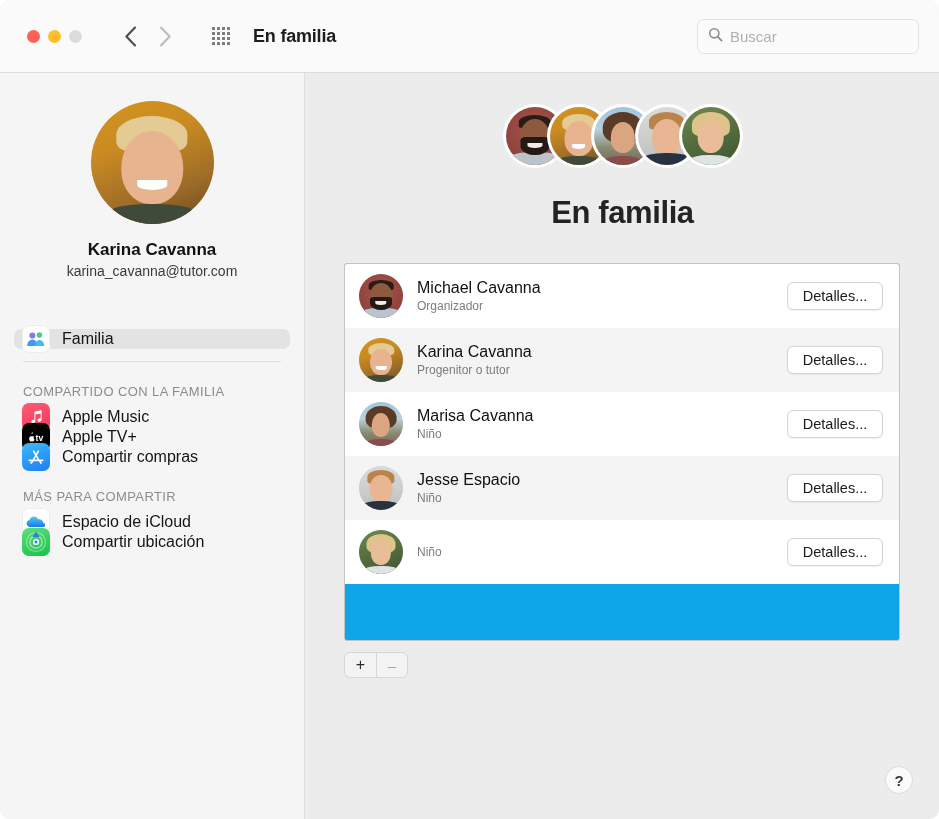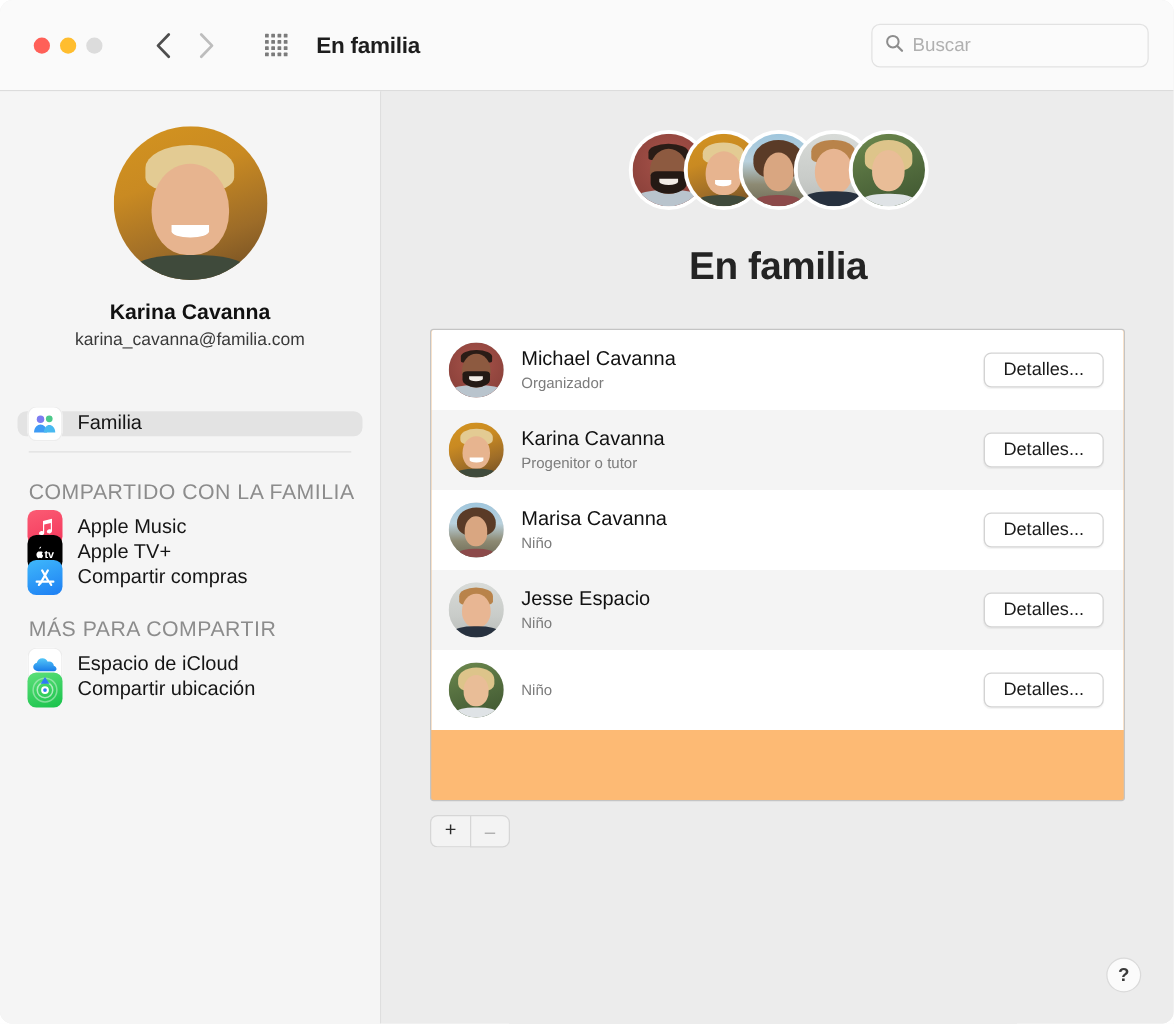--- a/index.html
+++ b/index.html
@@ -165,21 +165,21 @@
     color: #151515;
   }
 
   .nav-divider {
     height: 1px;
     background: #e0e0e0;
     margin: 12px 23px 0 23px;
   }
 
   .nav-header {
-    font-size: 17px;
+    font-size: 13px;
     font-weight: normal;
     letter-spacing: 0.4px;
     color: #8c8c8c;
     margin: 22px 0 8px 23px;
   }
 
   
   .ico-family { background:#ffffff; box-shadow: inset 0 0 0 1px #ededed; }
   .ico-appletv { background:#000000; }
   .ico-music { background: linear-gradient(160deg,#fb5c74,#f4365b); }
@@ -225,21 +225,21 @@
     color: #232323;
     letter-spacing: -0.4px;
   }
 
   .member-panel {
     position: absolute;
     top: 190px;
     left: 38px;
     width: 556px;
     height: 378px;
-    background: #fdba74;
+    background: #0ea5e9;
     border: 1px solid #c4c4c4;
     border-radius: 3px;
     overflow: hidden;
   }
 
   .member-row {
     height: 64px;
     display: flex;
     align-items: center;
     padding: 0 16px 0 14px;
@@ -423,21 +423,21 @@
       <div class="avatar-big">
         <div class="ph p-karina">
           <div class="bg"></div>
             <div class="hair"></div>
             <div class="face"></div>
           <div class="smile"></div>
             <div class="body"></div>
         </div>
       </div>
       <div class="profile-name">Karina Cavanna</div>
-      <div class="profile-email">karina_cavanna@familia.com</div>
+      <div class="profile-email">karina_cavanna@tutor.com</div>
     </div>
 
     <div class="nav-section">
 
       <div class="nav-item selected">
         <span class="ico ico-family">
           <svg width="20" height="16" viewBox="0 0 20 16" aria-hidden="true">
             <circle cx="6.4" cy="4.4" r="3" fill="#7c7cf0"></circle>
             <circle cx="13.4" cy="4.0" r="2.7" fill="#4cc98a"></circle>
             <path d="M1.2 15 C1.2 10.8 4.0 8.6 6.4 8.6 C8.8 8.6 11.6 10.8 11.6 15 Z" fill="#3e9bf5"></path>

